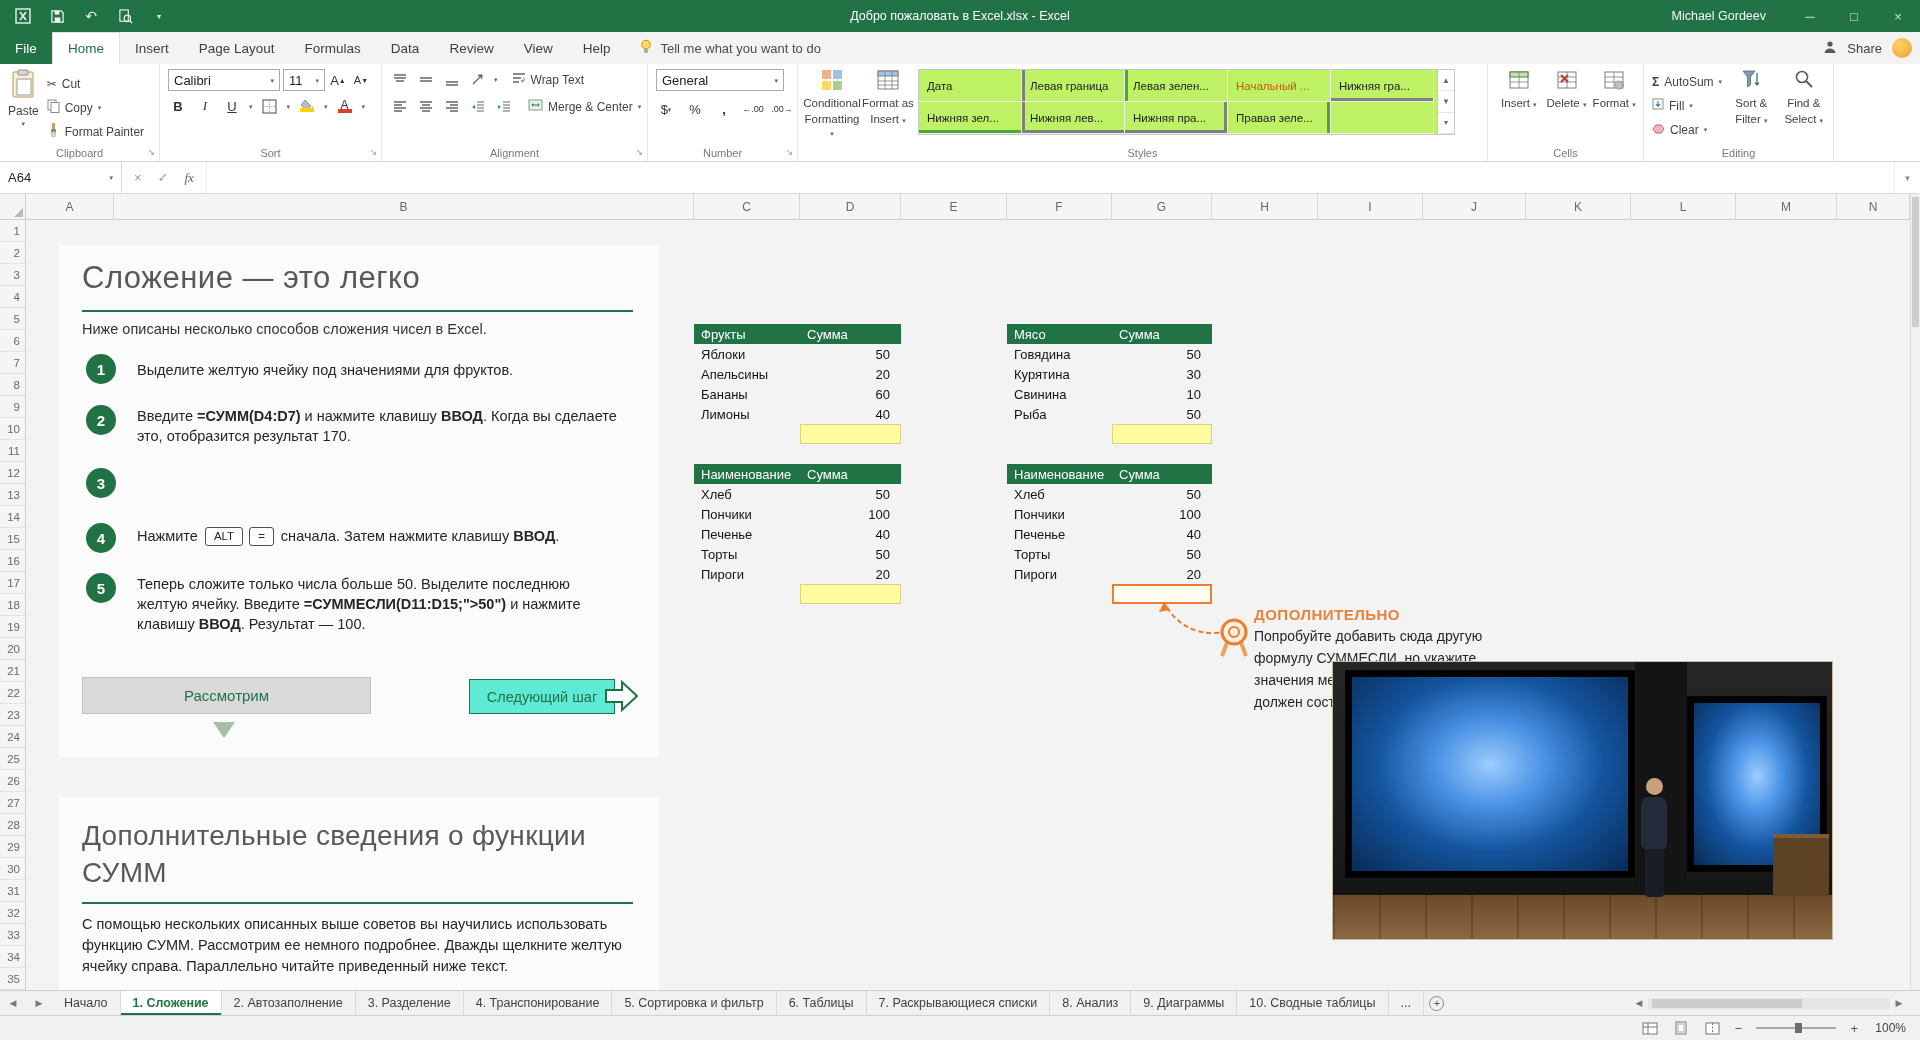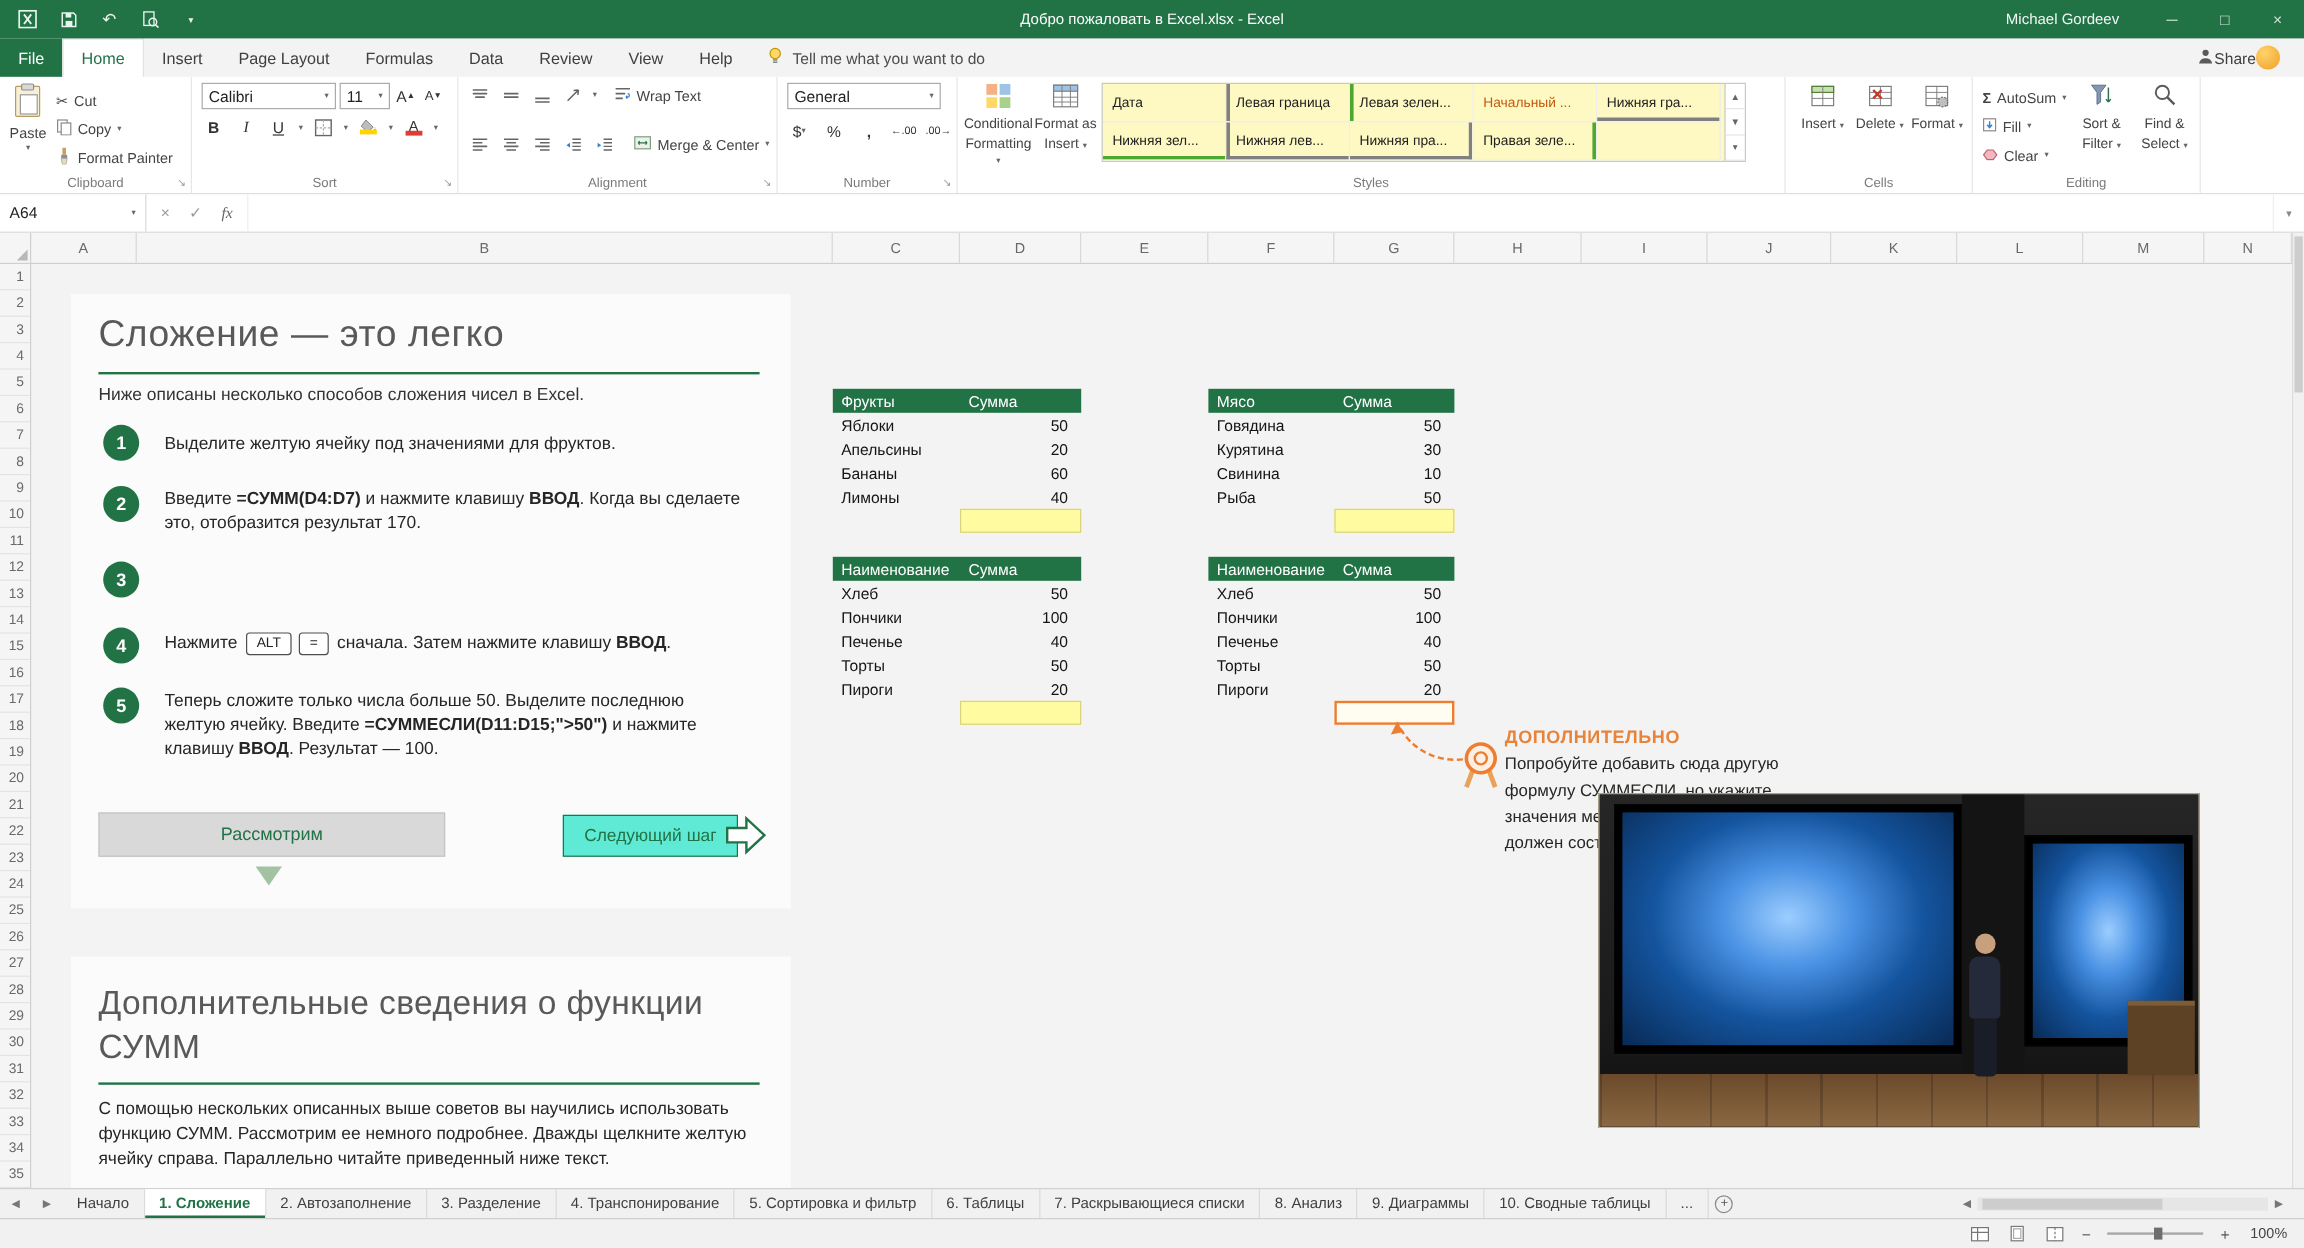--- a/index.html
+++ b/index.html
@@ -15,39 +15,39 @@
 .tb-user{font-size:12.5px;margin-right:22px;color:#f2f7f4}
 .winbtn{width:44px;height:100%;display:flex;align-items:center;justify-content:center;font-size:13px;color:#cfe3d7}
 
 
 .tabrow{position:absolute;top:32px;left:0;right:0;height:32px;background:#f3f3f3;display:flex;align-items:stretch;z-index:40}
 .file-tab{width:52px;background:#217346;color:#fff;display:flex;align-items:center;justify-content:center;font-size:13.5px}
 .rtabs{display:flex;align-items:stretch}
 .rtab{padding:0 15px;display:flex;align-items:center;font-size:13.5px;color:#3f3f3f}
 .rtab.active{background:#fff;color:#217346;border:1px solid #e2e2e2;border-bottom:none}
 .tellme{display:flex;align-items:center;gap:7px;margin-left:14px;color:#4d4d4d;font-size:13px}
-.share-area{margin-left:auto;display:flex;align-items:center;gap:0;padding-right:20px;color:#3f3f3f;font-size:13px}
+.share-area{margin-left:auto;display:flex;align-items:center;gap:10px;padding-right:8px;color:#3f3f3f;font-size:13px}
 .avatar{width:20px;height:20px;border-radius:50%;background:radial-gradient(circle at 35% 30%,#ffd36b,#ef9f27)}
 
 
 .ribbon{position:absolute;top:64px;left:0;right:0;height:98px;background:#fff;border-bottom:1px solid #d6d6d6;display:flex;z-index:30}
 .rgroup{position:relative;height:100%;border-right:1px solid #e7e7e7;padding:5px 6px 18px 8px;flex:none}
 .rg-label{position:absolute;bottom:2px;left:0;right:0;text-align:center;font-size:11px;color:#7a7a7a;white-space:nowrap}
 .rg-launcher{position:absolute;right:4px;bottom:4px;font-size:9px;color:#9a9a9a;line-height:1}
 .rbig{display:flex;flex-direction:column;align-items:center;justify-content:flex-start;gap:2px;font-size:12px;color:#444;text-align:center}
 .rsm{display:flex;align-items:center;gap:5px;font-size:12px;color:#444;height:21px;white-space:nowrap}
 .arr{font-size:7px;color:#666;line-height:1}
 .combo{border:1px solid #ababab;background:#fff;height:22px;display:flex;align-items:center;padding:0 5px;font-size:13px;color:#222;white-space:nowrap}
 .combo .arr{margin-left:auto;padding-left:5px}
 .frow{display:flex;align-items:center;gap:3px;margin-bottom:5px}
 .tbtn{min-width:20px;height:20px;display:flex;align-items:center;justify-content:center;font-size:13px;color:#333}
 .bold{font-weight:bold}.ital{font-style:italic;font-family:"Liberation Serif",serif}.und{text-decoration:underline}
 .colorbar{display:block;width:14px;height:4px;margin-top:-2px}
 .vstack{display:flex;flex-direction:column;justify-content:flex-start;gap:3px}
-.sgal{width:520px;height:66px;border:1px solid #c9c9c9;background:#fef9c3;display:flex;flex-wrap:wrap;overflow:hidden}
+.sgal{width:520px;height:66px;border:1px solid #c9c9c9;background:#bef264;display:flex;flex-wrap:wrap;overflow:hidden}
 .sgi{width:103px;height:32px;display:flex;align-items:center;padding-left:8px;font-size:11.5px;color:#222;border-right:1px solid #eee;border-bottom:1px solid #eee;white-space:nowrap;overflow:hidden}
 .sgscroll{width:17px;height:66px;border:1px solid #c9c9c9;border-left:none;display:flex;flex-direction:column}
 .sgscroll div{flex:1;display:flex;align-items:center;justify-content:center;font-size:8px;color:#666;border-bottom:1px solid #e5e5e5}
 .t-orange{color:#c55a11}
 .b-left{box-shadow:inset 3px 0 0 #808080}
 .b-left-green{box-shadow:inset 3px 0 0 #4ea72e}
 .b-bottom{box-shadow:inset 0 -3px 0 #808080}
 .b-bottom-green{box-shadow:inset 0 -3px 0 #4ea72e}
 .b-bottom-left{box-shadow:inset 3px 0 0 #808080,inset 0 -3px 0 #808080}
 .b-bottom-right{box-shadow:inset -3px 0 0 #808080,inset 0 -3px 0 #808080}
@@ -365,21 +365,21 @@
           </span>
         <span class="arr">▾</span>
         <span class="rsm" style="margin-left:8px">
           <span><svg width="14" height="12" viewBox="0 0 14 12">
                 <path d="M1 2h12M1 6h8M1 10h6" stroke="#666" stroke-width="1.3"></path>
                 <path d="M11 6c2 0 2 3 0 3h-1.5m0 0l1.3-1.2m-1.3 1.2l1.3 1.2" stroke="#2f7fd6" fill="none"></path>
               </svg></span>
           <span>Wrap Text</span>
         </span>
       </div>
-      <div class="frow" style="gap:6px;margin-top:20px">
+      <div class="frow" style="gap:6px;margin-top:6px">
         <span class="tbtn">
             <svg width="14" height="12" viewBox="0 0 14 12">
               <path d="M1 1h12M1 4h8M1 7h12M1 10h8" stroke="#666" stroke-width="1.3"></path>
             </svg>
           </span>
         <span class="tbtn">
             <svg width="14" height="12" viewBox="0 0 14 12">
               <path d="M1 1h12M3 4h8M1 7h12M3 10h8" stroke="#666" stroke-width="1.3"></path>
             </svg>
           </span>

